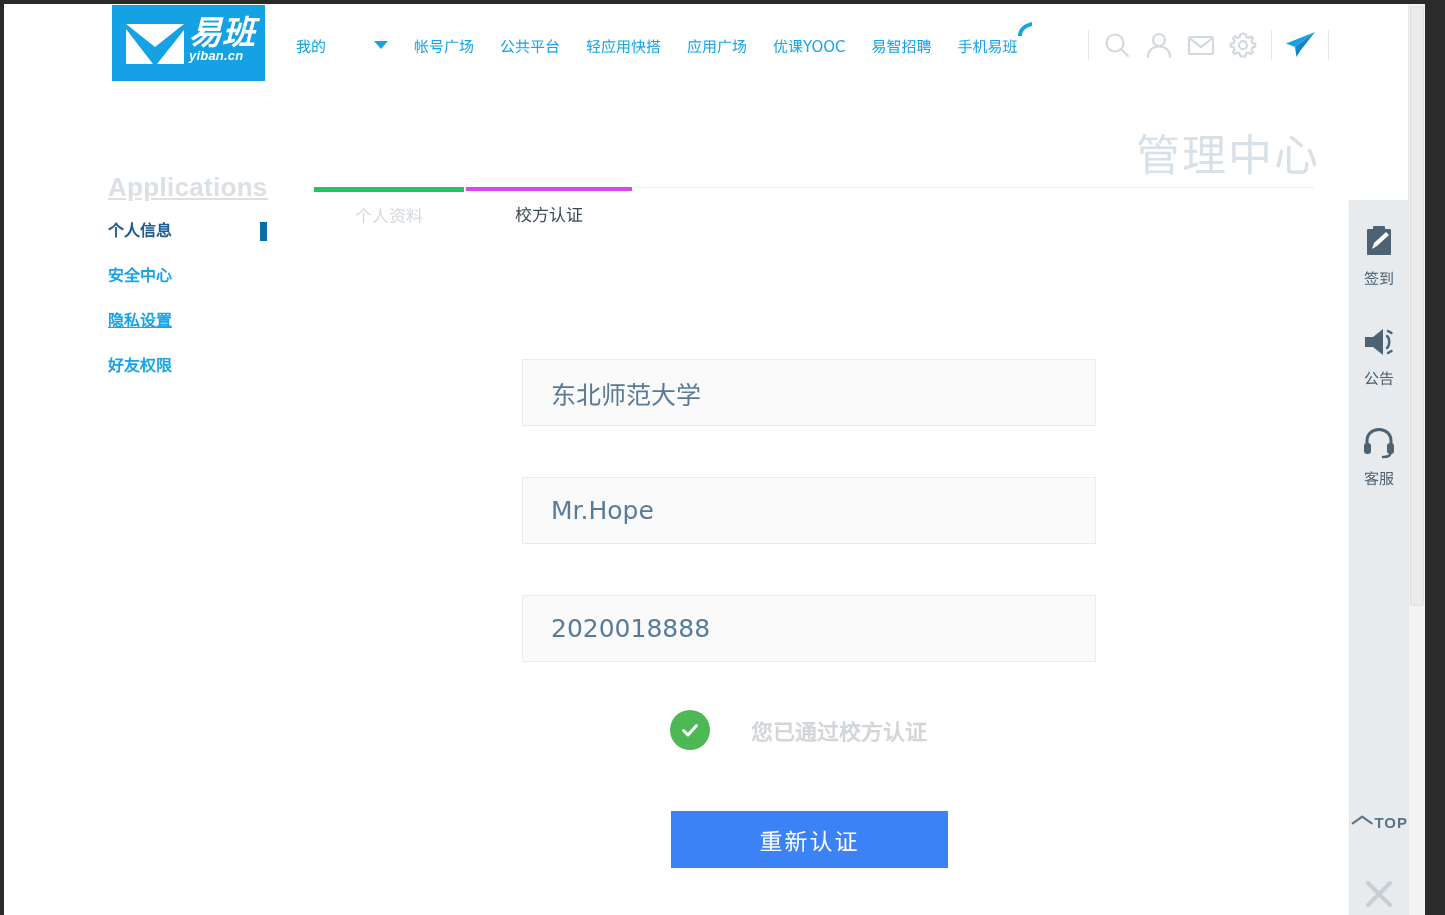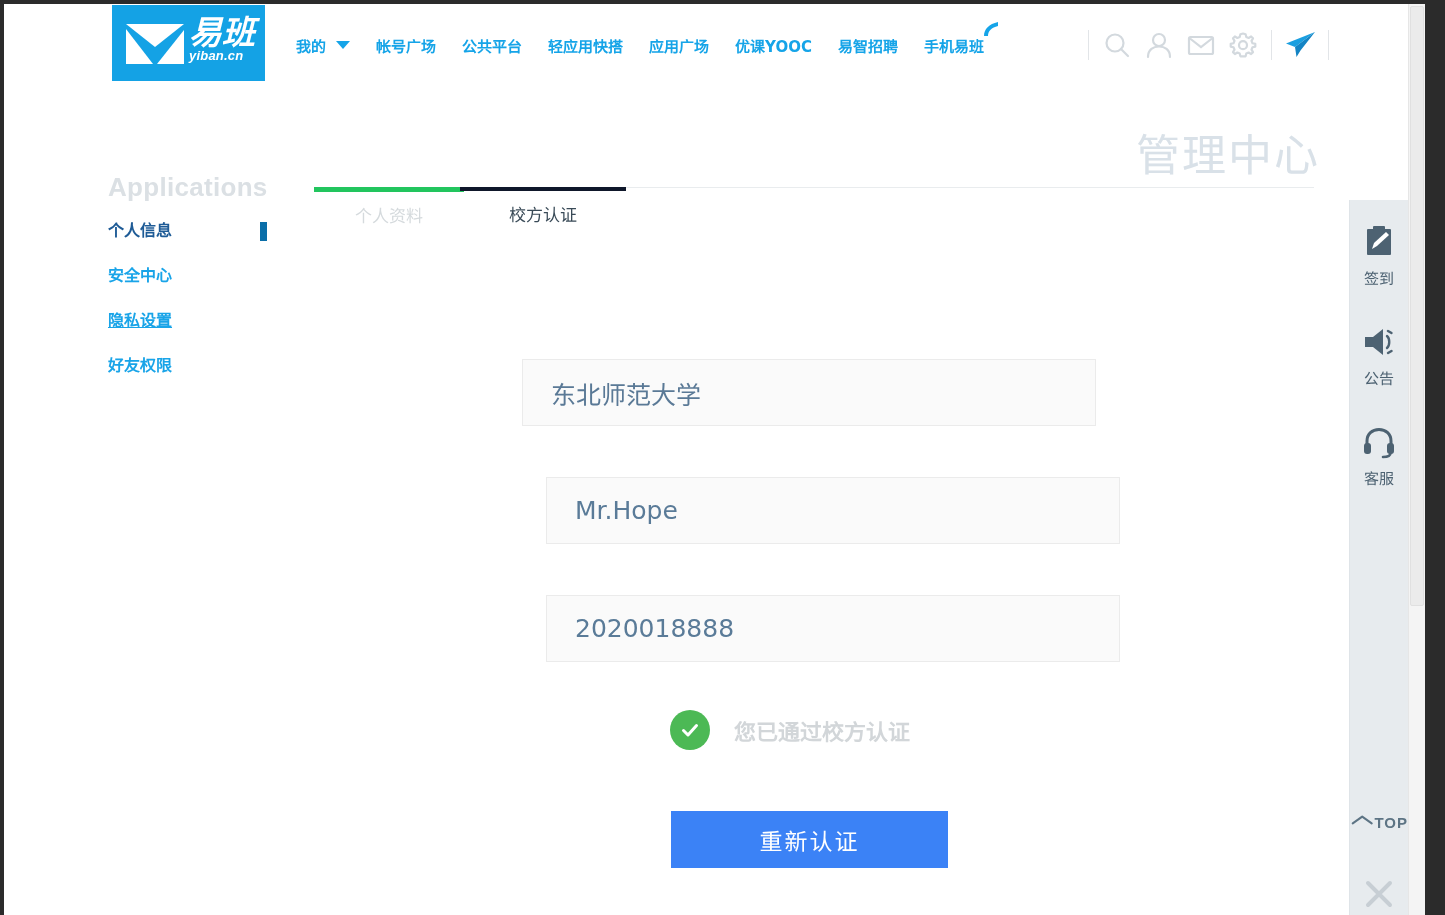--- a/index.html
+++ b/index.html
@@ -86,27 +86,28 @@
     left: 292px;
     top: 28px;
     height: 26px;
     display: flex;
     align-items: center;
   }
   .nav-item {
     position: relative;
     color: #15a4e8;
     font-size: 15px;
-    font-weight: bold;
+    font-weight: normal;
     margin-right: 26px;
     cursor: pointer;
     white-space: nowrap;
     display: inline-flex;
     align-items: center;
     font-family: "DejaVu Sans", sans-serif;
+    gap: 38px;
   }
   .nav-item:last-child { margin-right: 0; }
   .caret {
     display: inline-block;
     margin-left: 10px;
     width: 0; height: 0;
     border-left: 7px solid transparent;
     border-right: 7px solid transparent;
     border-top: 8px solid #15a4e8;
   }
@@ -160,20 +161,21 @@
     top: 168px;
     width: 190px;
   }
   .sidebar-head {
     font-size: 26px;
     color: #dbe0e4;
     font-weight: bold;
     letter-spacing: 0.3px;
     height: 36px;
     line-height: 30px;
+    text-decoration: underline;
   }
   .sidebar-item {
     position: relative;
     height: 45px;
     line-height: 45px;
     font-size: 16px;
     font-weight: bold;
     color: #19a4e8;
     cursor: pointer;
     font-family: "DejaVu Sans", sans-serif;
@@ -211,24 +213,24 @@
     cursor: pointer;
     font-family: "DejaVu Sans", sans-serif;
   }
   .tab-0 {
     left: 0px;
     width: 150px;
     color: #d5dadd;
     border-top: 5px solid #22c55e;
   }
   .tab-1 {
-    left: 146px;
+    left: 152px;
     width: 166px;
     color: #394a57;
-    border-top: 4px solid #0f172a;
+    border-top: 4px solid #d946ef;
   }
 
   
   .form {
     position: absolute;
     left: 208px;
     top: 172px;
     width: 576px;
   }
   .field {
@@ -240,41 +242,41 @@
     margin-bottom: 51px;
     display: flex;
     align-items: center;
     padding: 12px 28px;
     font-size: 25px;
     color: #5a7996;
     font-family: "DejaVu Sans", sans-serif;
     cursor: text;
     overflow: hidden;
   }
-  .field.latin { color: #5a7b98; margin-left: 24px; }
+  .field.latin { color: #5a7b98; }
 
   .status-row {
     margin-top: -10px;
     height: 54px;
     display: flex;
     align-items: center;
     padding-left: 148px;
   }
   .check-circle {
     width: 40px;
     height: 40px;
     border-radius: 50%;
     background: #4cb955;
     display: flex;
     align-items: center;
     justify-content: center;
     flex: none;
   }
   .status-text {
-    margin-left: 24px;
+    margin-left: 41px;
     font-size: 22px;
     font-weight: bold;
     color: #d2d6d9;
     font-family: "DejaVu Sans", sans-serif;
     white-space: nowrap;
   }
 
   .submit-btn {
     position: absolute;
     left: 357px;

